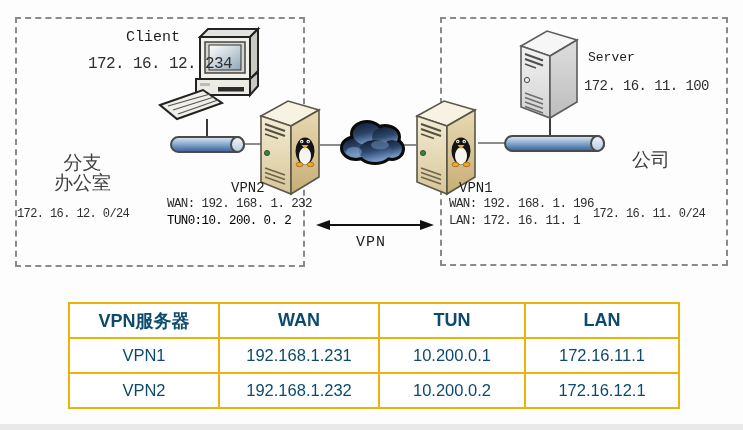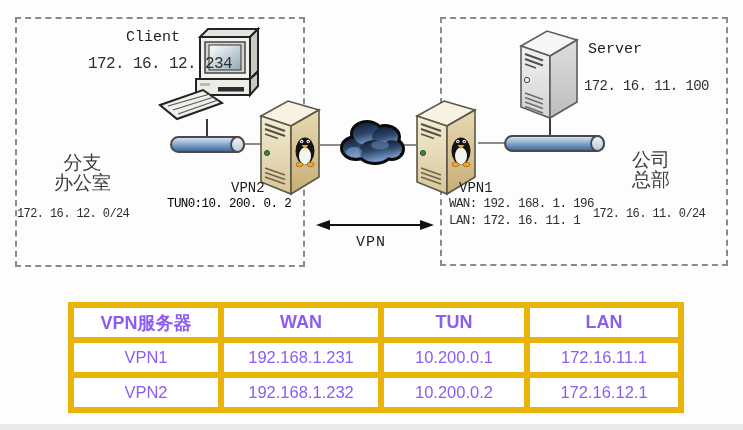--- a/index.html
+++ b/index.html
@@ -61,23 +61,23 @@
     background:linear-gradient(to bottom,#eef3f9,#b9cce2);
   }
 
   
   #vpn-table {
     position:absolute; left:68px; top:302px; width:610px;
     border-collapse:collapse; table-layout:fixed;
     background:#fff;
   }
   #vpn-table th, #vpn-table td {
-    border:6px solid #eab308;
+    border:2px solid #eab308;
     text-align:center; vertical-align:middle;
-    height:35px; color:#8b5cf6;
+    height:35px; color:#0c4a6e;
   }
   #vpn-table th { font-size:18px; font-weight:bold; }
   #vpn-table td { font-size:16.5px; }
 
   .bottom-strip {
     position:absolute; left:0; top:424px; width:743px; height:6px;
     background:#e9e9e9;
   }
 </style>
 </head>
@@ -239,37 +239,37 @@
   <div class="dlabel ip" style="left:88px;top:55px;font-size:16px;">172. 16. 12. 234</div>
 
   <div class="zh" style="left:30px;top:153px;width:105px;">
     <div>分支</div>
     <div>办公室</div>
   </div>
   <div class="dlabel ip" style="left:17px;top:207px;">172. 16. 12. 0/24</div>
 
   <div class="dlabel dbold" style="left:231px;top:180px;font-size:14px;">VPN2</div>
   <div class="info-block" style="left:167px;top:196px;">
+    <div class="wan">WAN: 192. 168. 1. 232</div>
     <div class="tun">TUN0:10. 200. 0. 2</div>
   </div>
 
   <div class="dlabel dbold" style="left:356px;top:234px;font-size:15px;letter-spacing:1px;">VPN</div>
 
   <div class="dlabel dbold" style="left:459px;top:180px;font-size:14px;">VPN1</div>
   <div class="info-block" style="left:449px;top:196px;">
     <div class="wan">WAN: 192. 168. 1. 196</div>
     <div class="lan">LAN: 172. 16. 11. 1</div>
   </div>
 
-  <div class="dlabel dbold" style="left:588px;top:41px;font-size:15px;">Server</div>
+  <div class="dlabel dbold" style="left:588px;top:50px;font-size:13px;">Server</div>
   <div class="dlabel ip" style="left:584px;top:78px;font-size:14px;">172. 16. 11. 100</div>
 
   <div class="zh" style="left:612px;top:150px;width:78px;">
     <div>公司</div>
-    <div>总部</div>
   </div>
   <div class="dlabel ip" style="left:593px;top:207px;">172. 16. 11. 0/24</div>
 
 </div>
 
 <table id="vpn-table">
   <colgroup>
     <col style="width:150px">
       <col style="width:160px">
       <col style="width:146px">

